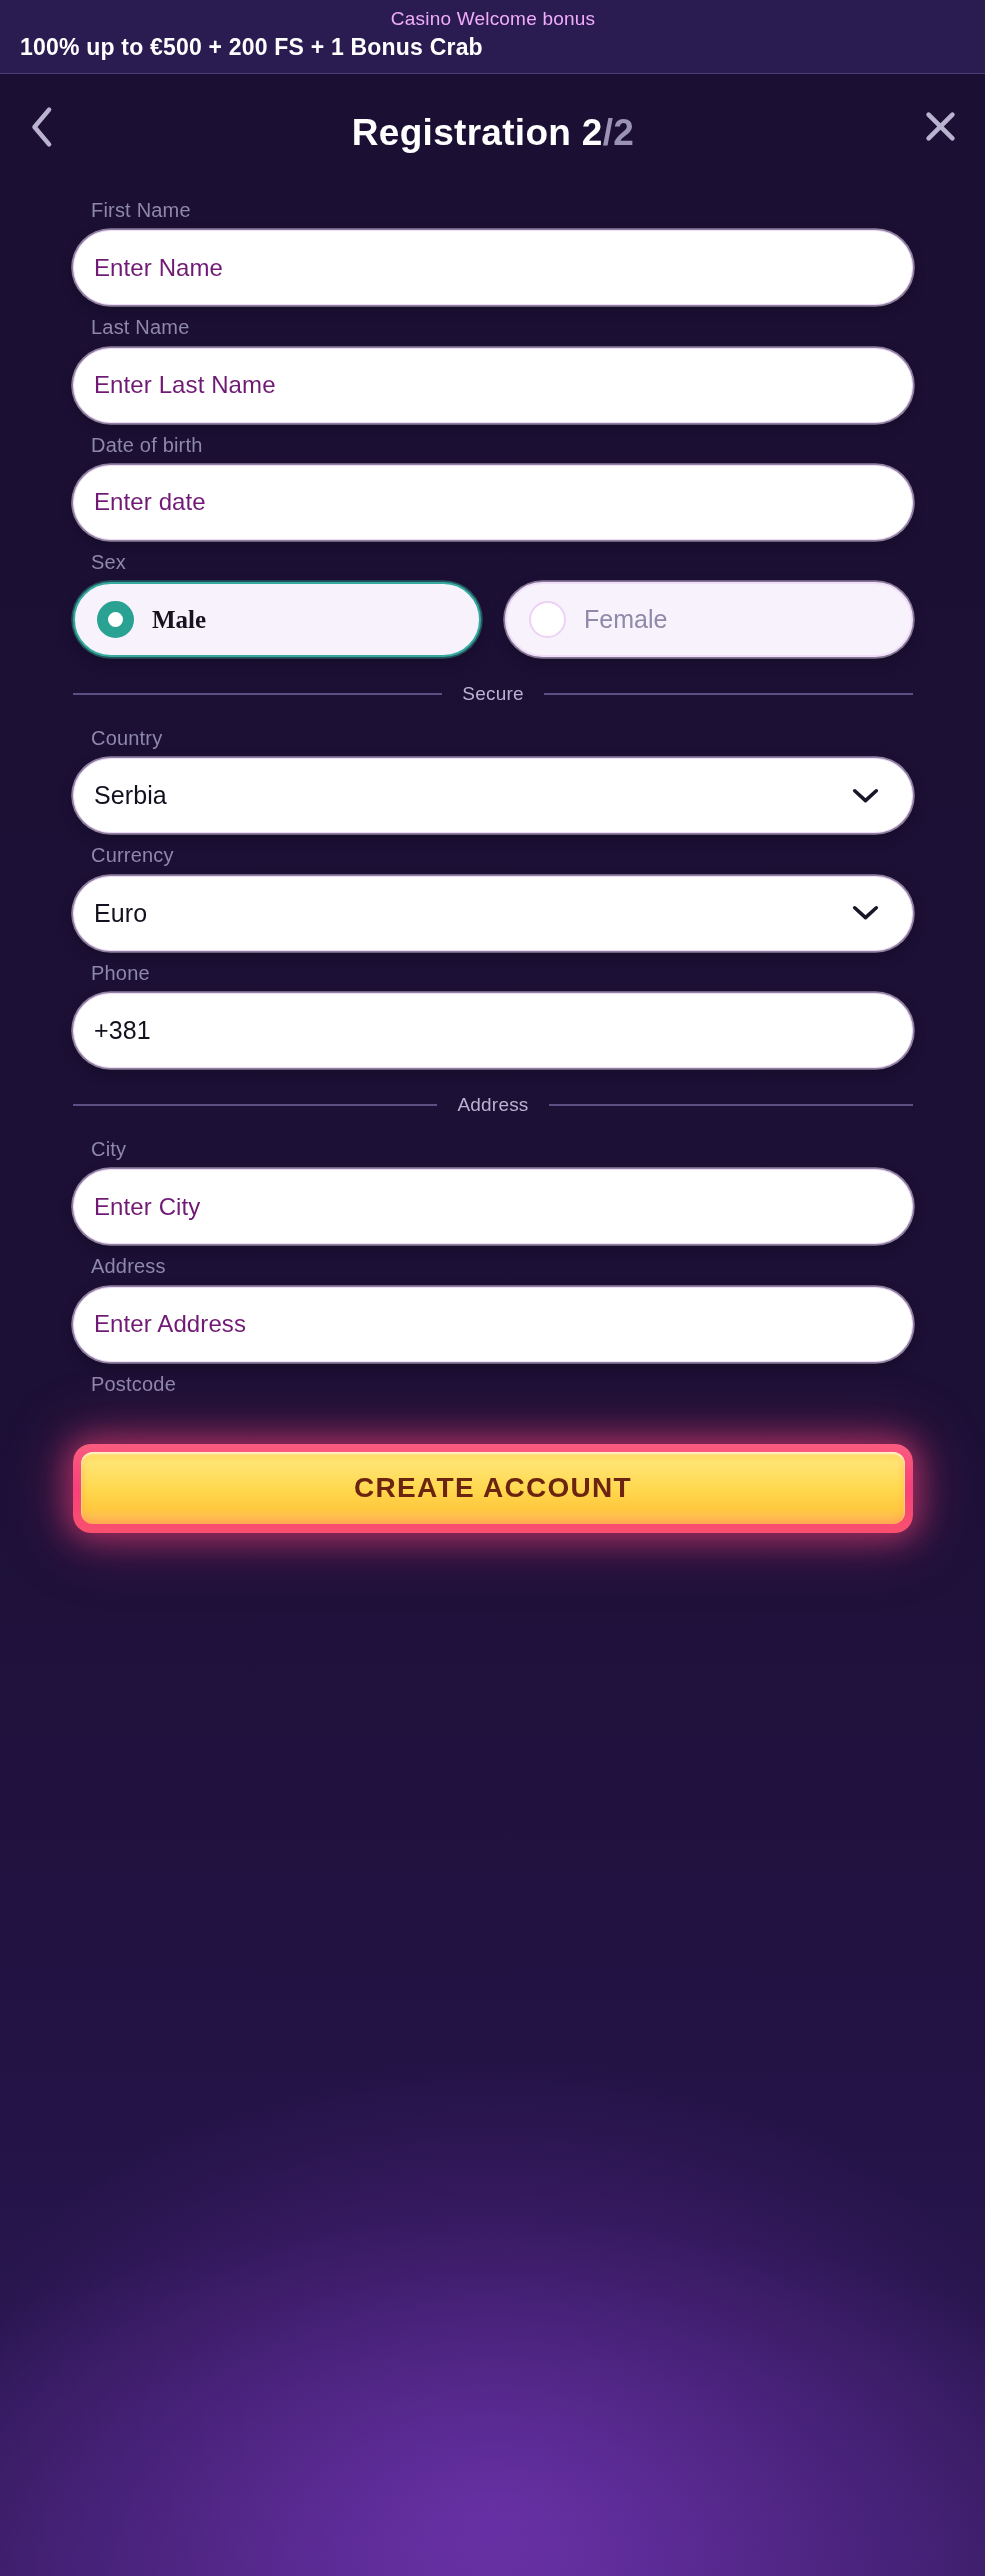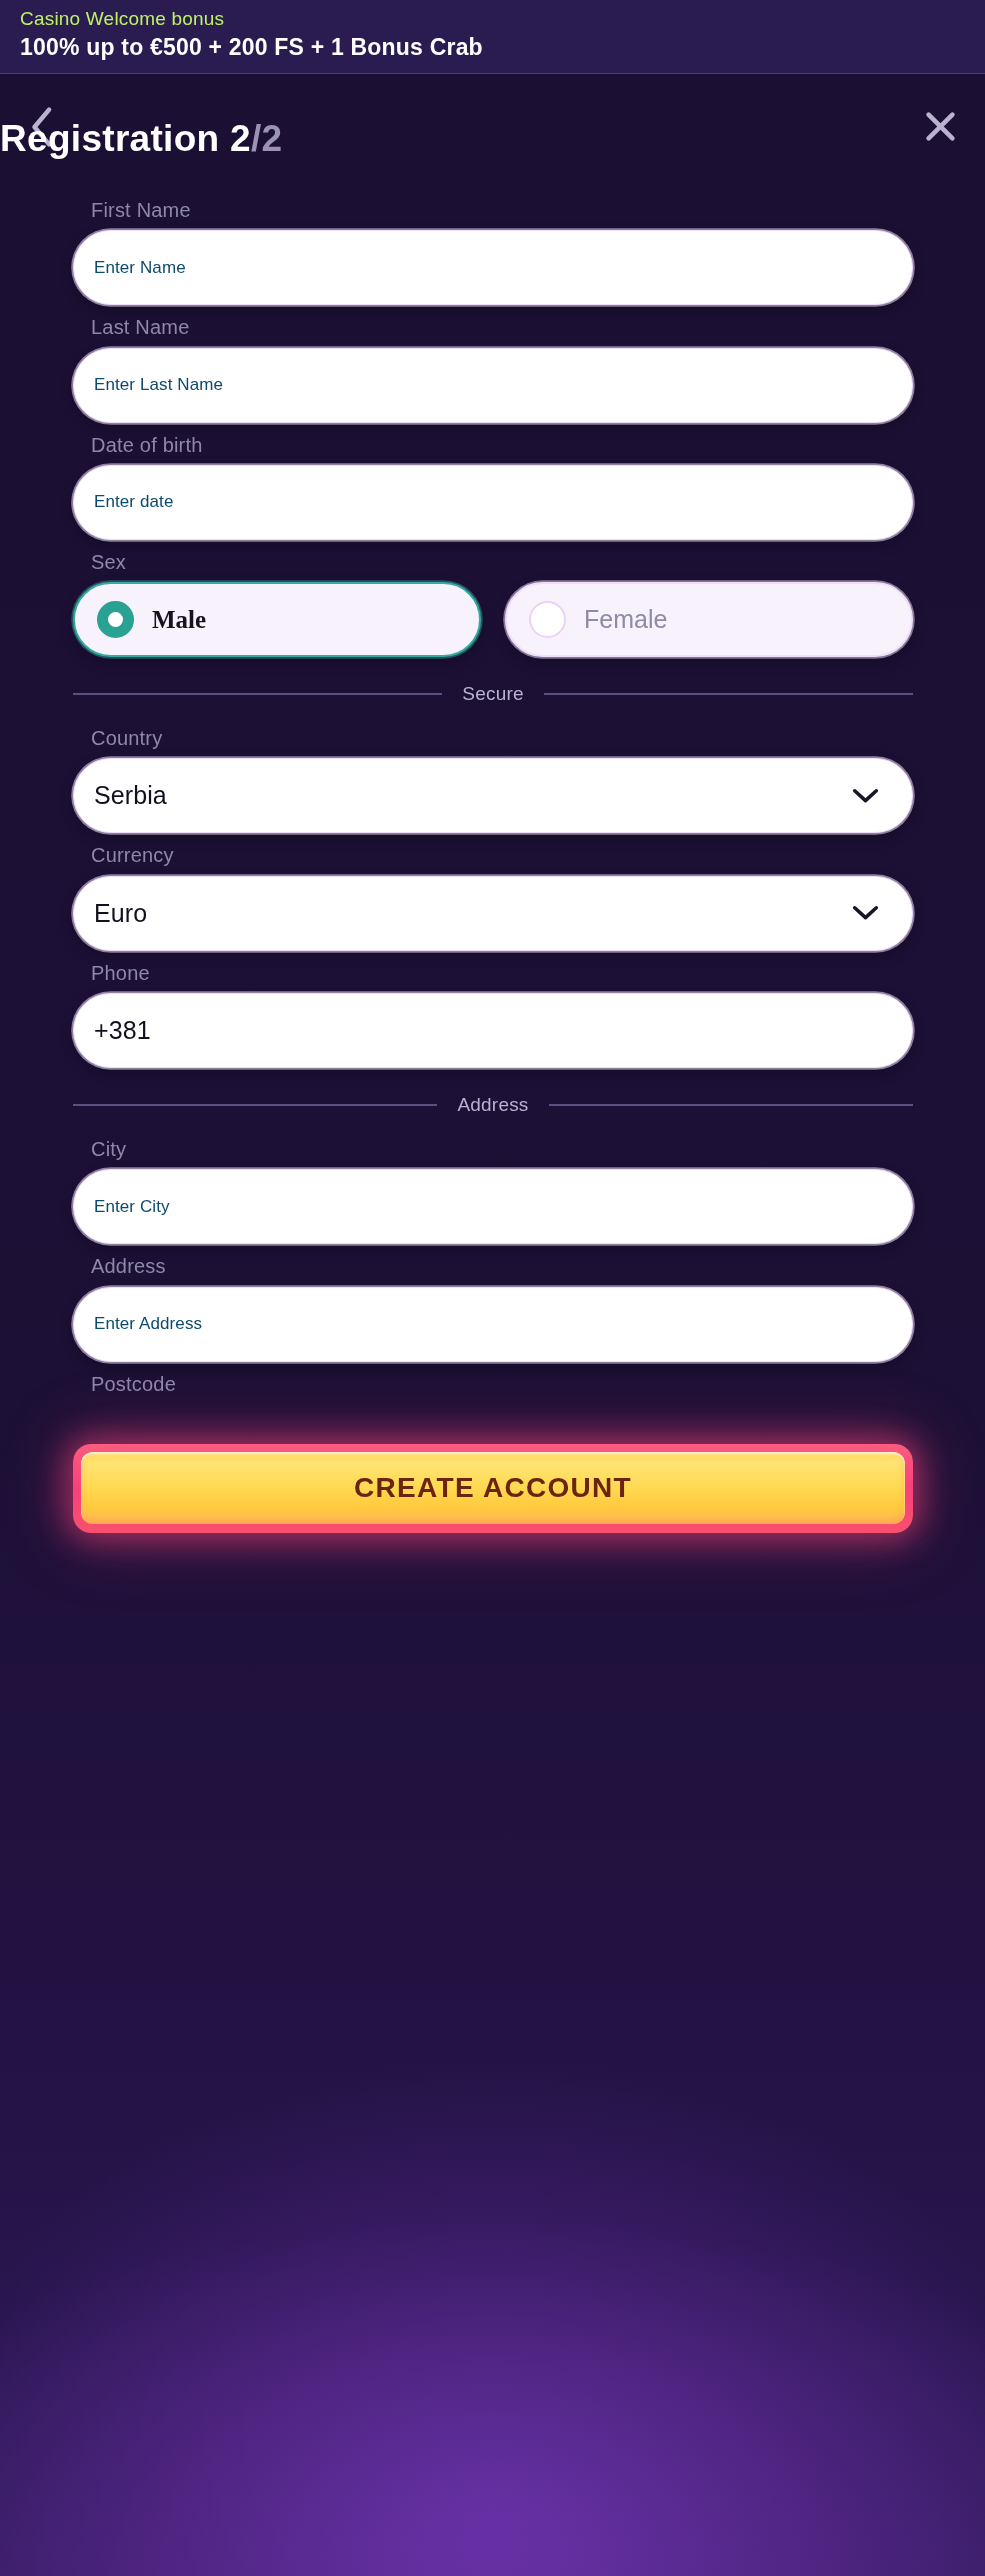--- a/index.html
+++ b/index.html
@@ -26,42 +26,44 @@
   
   .banner {
     position: relative;
     height: 74px;
     background: #2a1c50;
     padding: 4.6px 20px 0 20px;
     border-bottom: 1.8px solid #4b3f73;
   }
   .banner-sub {
     font-size: 19px;
-    color: #bef264;
+    color: #f0abfc;
     letter-spacing: 0.2px;
     line-height: 27px;
     font-weight: 400;
+    text-align: center;
   }
   .banner-title {
     font-size: 23px;
     color: #ffffff;
     font-weight: 700;
     line-height: 31px;
     letter-spacing: 0.2px;
   }
 
   
   .modal-head {
     position: relative;
     height: 110px;
   }
   .title {
     position: absolute;
     left: 0; right: 0;
-    top: 44px;
+    top: 38px;
+    text-align: center;
     font-size: 37px;
     font-weight: 700;
     color: #ffffff;
     letter-spacing: 0.3px;
   }
   .title .muted { color: #9a93b5; }
 
   .icon-btn {
     position: absolute;
     top: 27px;
@@ -93,22 +95,22 @@
     background: #ffffff;
     border: 1.8px solid #f0def8;
     border-radius: 38px;
     box-shadow: 0 0 0 1.8px rgba(243,223,252,0.55), 0 4.6px 12.8px rgba(0,0,0,0.28);
     display: flex;
     align-items: center;
     padding: 0 27px 0 20px;
     cursor: text;
   }
   .input .ph {
-    font-size: 17px;
-    color: #0c4a6e;
+    font-size: 24px;
+    color: #701a75;
     font-weight: 500;
     letter-spacing: 0.1px;
   }
   .input .val {
     font-size: 25px;
     color: #14101f;
     font-weight: 400;
     letter-spacing: 0.1px;
   }
   .select { cursor: pointer; justify-content: space-between; padding-right: 33px; }

